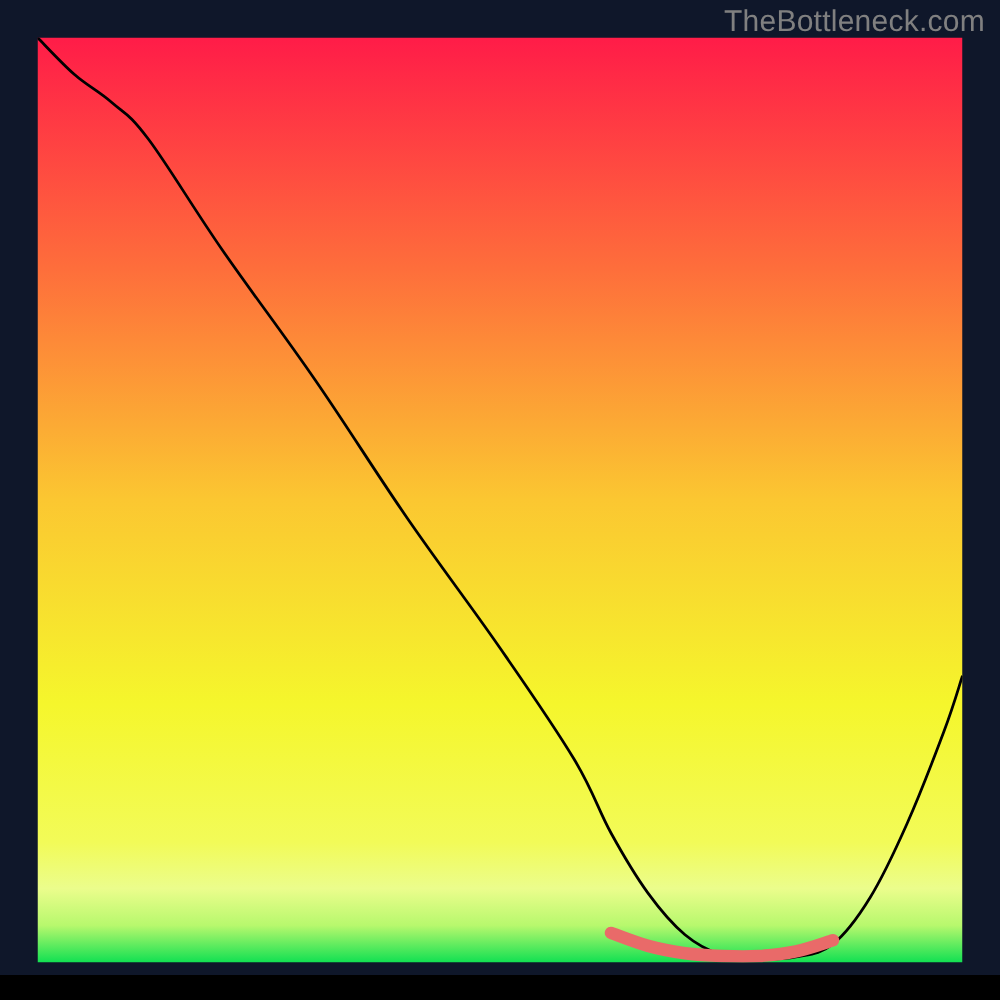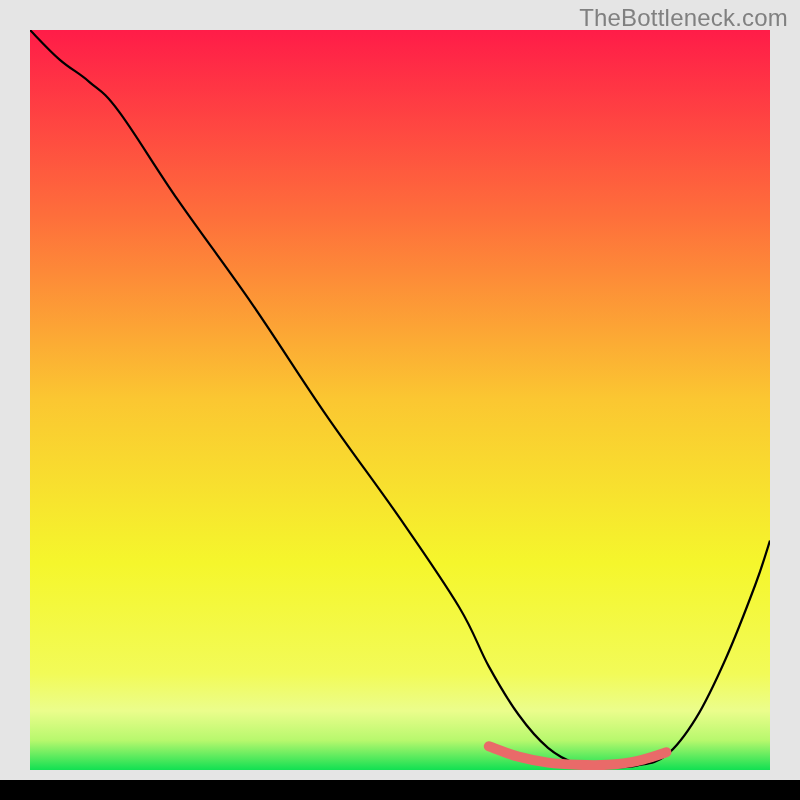--- a/index.html
+++ b/index.html
@@ -1,21 +1,21 @@
 <!DOCTYPE html>
 <html><head>
 <meta charset="utf-8">
 <style>
   * { margin: 0; padding: 0; box-sizing: border-box; }
   html, body { width: 800px; height: 800px; overflow: hidden; background: #000; }
   .frame {
     position: relative;
     width: 800px;
     height: 780px;
-    background: #e5e5e5;
+    background: #0f172a;
   }
   .watermark {
     position: absolute;
     top: 4px;
     right: 12px;
     color: #808080;
     font-family: Arial, Helvetica, sans-serif;
     font-size: 24px;
     font-weight: 400;
     letter-spacing: 0.2px;

